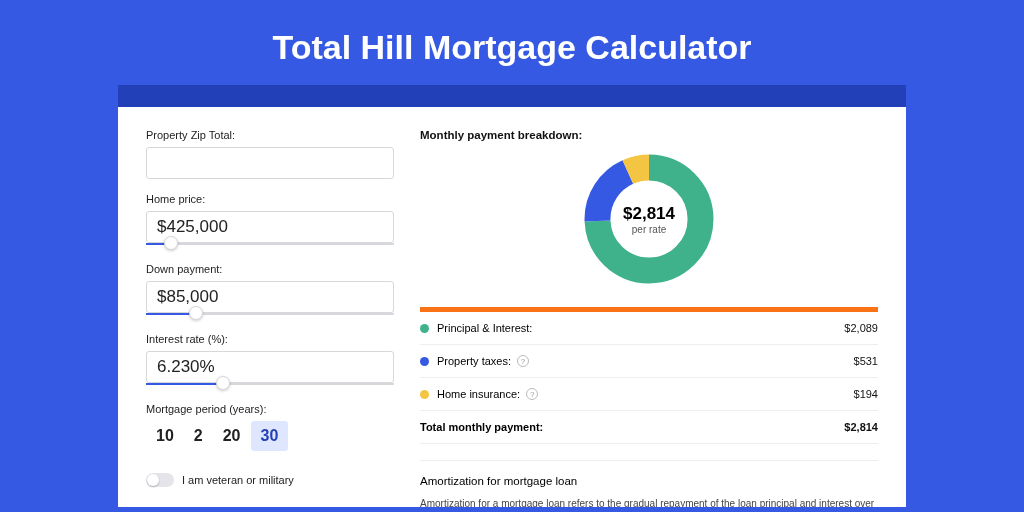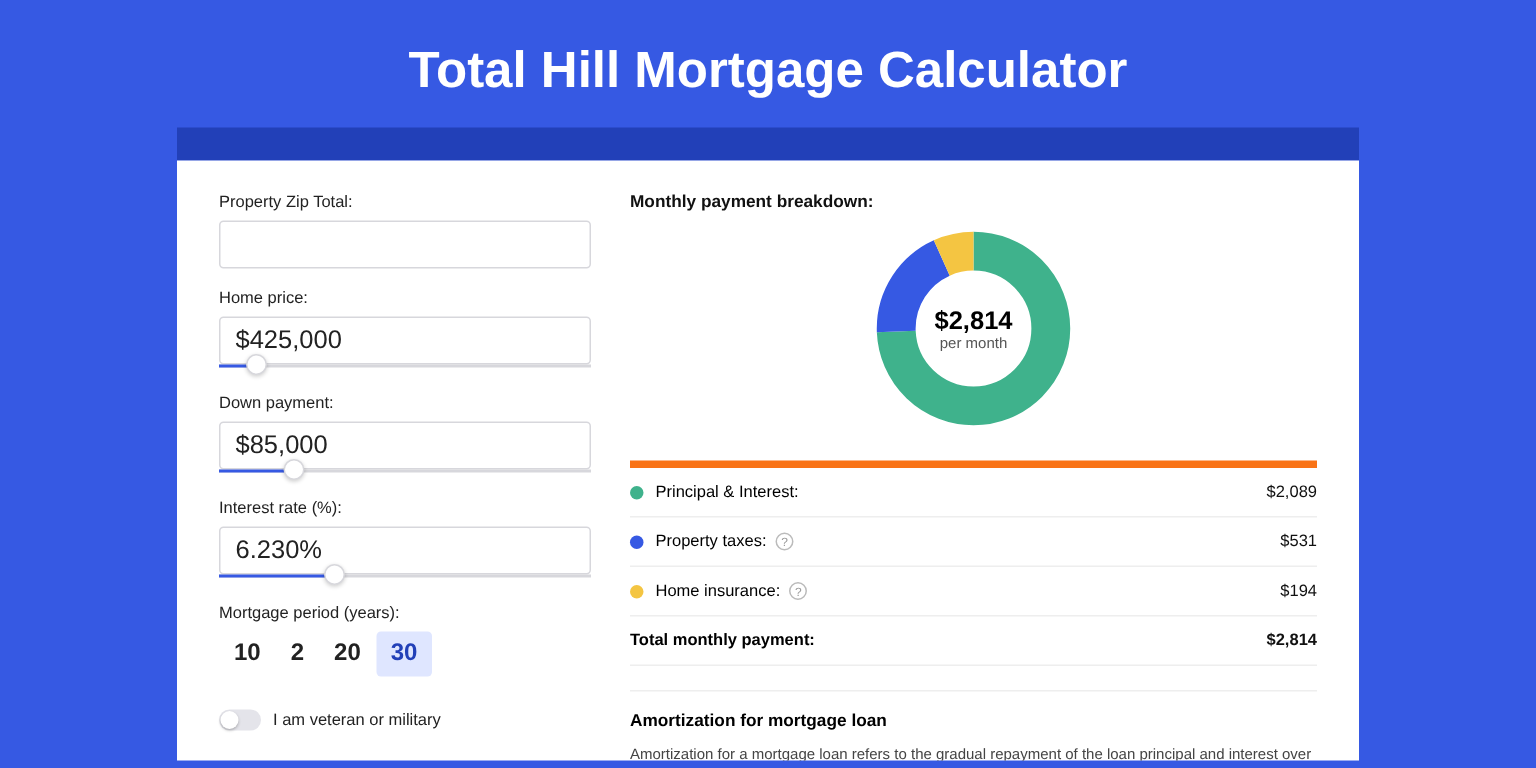--- a/index.html
+++ b/index.html
@@ -44,21 +44,21 @@
   .dot{width:9px;height:9px;border-radius:50%;margin-right:8px}
   .green{background:#3fb28c}
   .blue{background:#3659e3}
   .yellow{background:#f4c542}
   .lg-label{flex:0 0 auto}
   .lg-help{width:12px;height:12px;border:1px solid #bbb;border-radius:50%;color:#999;font-size:8px;display:flex;align-items:center;justify-content:center;margin-left:6px}
   .lg-spacer{flex:1}
   .lg-val{color:#111}
 
   .amort{margin-top:16px;border-top:1px solid #eee;padding-top:14px}
-  .amort-title{font-size:11.5px;font-weight:700;margin-bottom:10px}
+  .amort-title{font-size:11.5px;font-weight:400;margin-bottom:10px}
   .amort-body{font-size:10px;color:#444;line-height:1.4}
 </style>
 </head>
 <body>
 
 <h1 class="page-title">Total Hill Mortgage Calculator</h1>
 <div class="shadow-bar"></div>
 
 <div class="card">
   <div class="left">
@@ -124,21 +124,21 @@
 
     <div class="donut-wrap">
       <div class="donut">
         <svg viewBox="0 0 42 42" id="donut-svg">
             <circle cx="21" cy="21" r="15.9155" fill="transparent" stroke="#3fb28c" stroke-width="8" stroke-dasharray="74.24 25.76" stroke-dashoffset="0.00"></circle>
             <circle cx="21" cy="21" r="15.9155" fill="transparent" stroke="#3659e3" stroke-width="8" stroke-dasharray="18.87 81.13" stroke-dashoffset="-74.24"></circle>
             <circle cx="21" cy="21" r="15.9155" fill="transparent" stroke="#f4c542" stroke-width="8" stroke-dasharray="6.89 93.11" stroke-dashoffset="-93.11"></circle>
           </svg>
         <div class="center">
           <div class="big">$2,814</div>
-          <div class="small">per month</div>
+          <div class="small">per rate</div>
         </div>
       </div>
     </div>
 
     <div class="legend" id="legend">
         <div class="lg-row">
           <span class="dot green"></span>
           <span class="lg-label">Principal &amp; Interest:</span>
           <span class="lg-spacer"></span>
           <span class="lg-val">$2,089</span>

